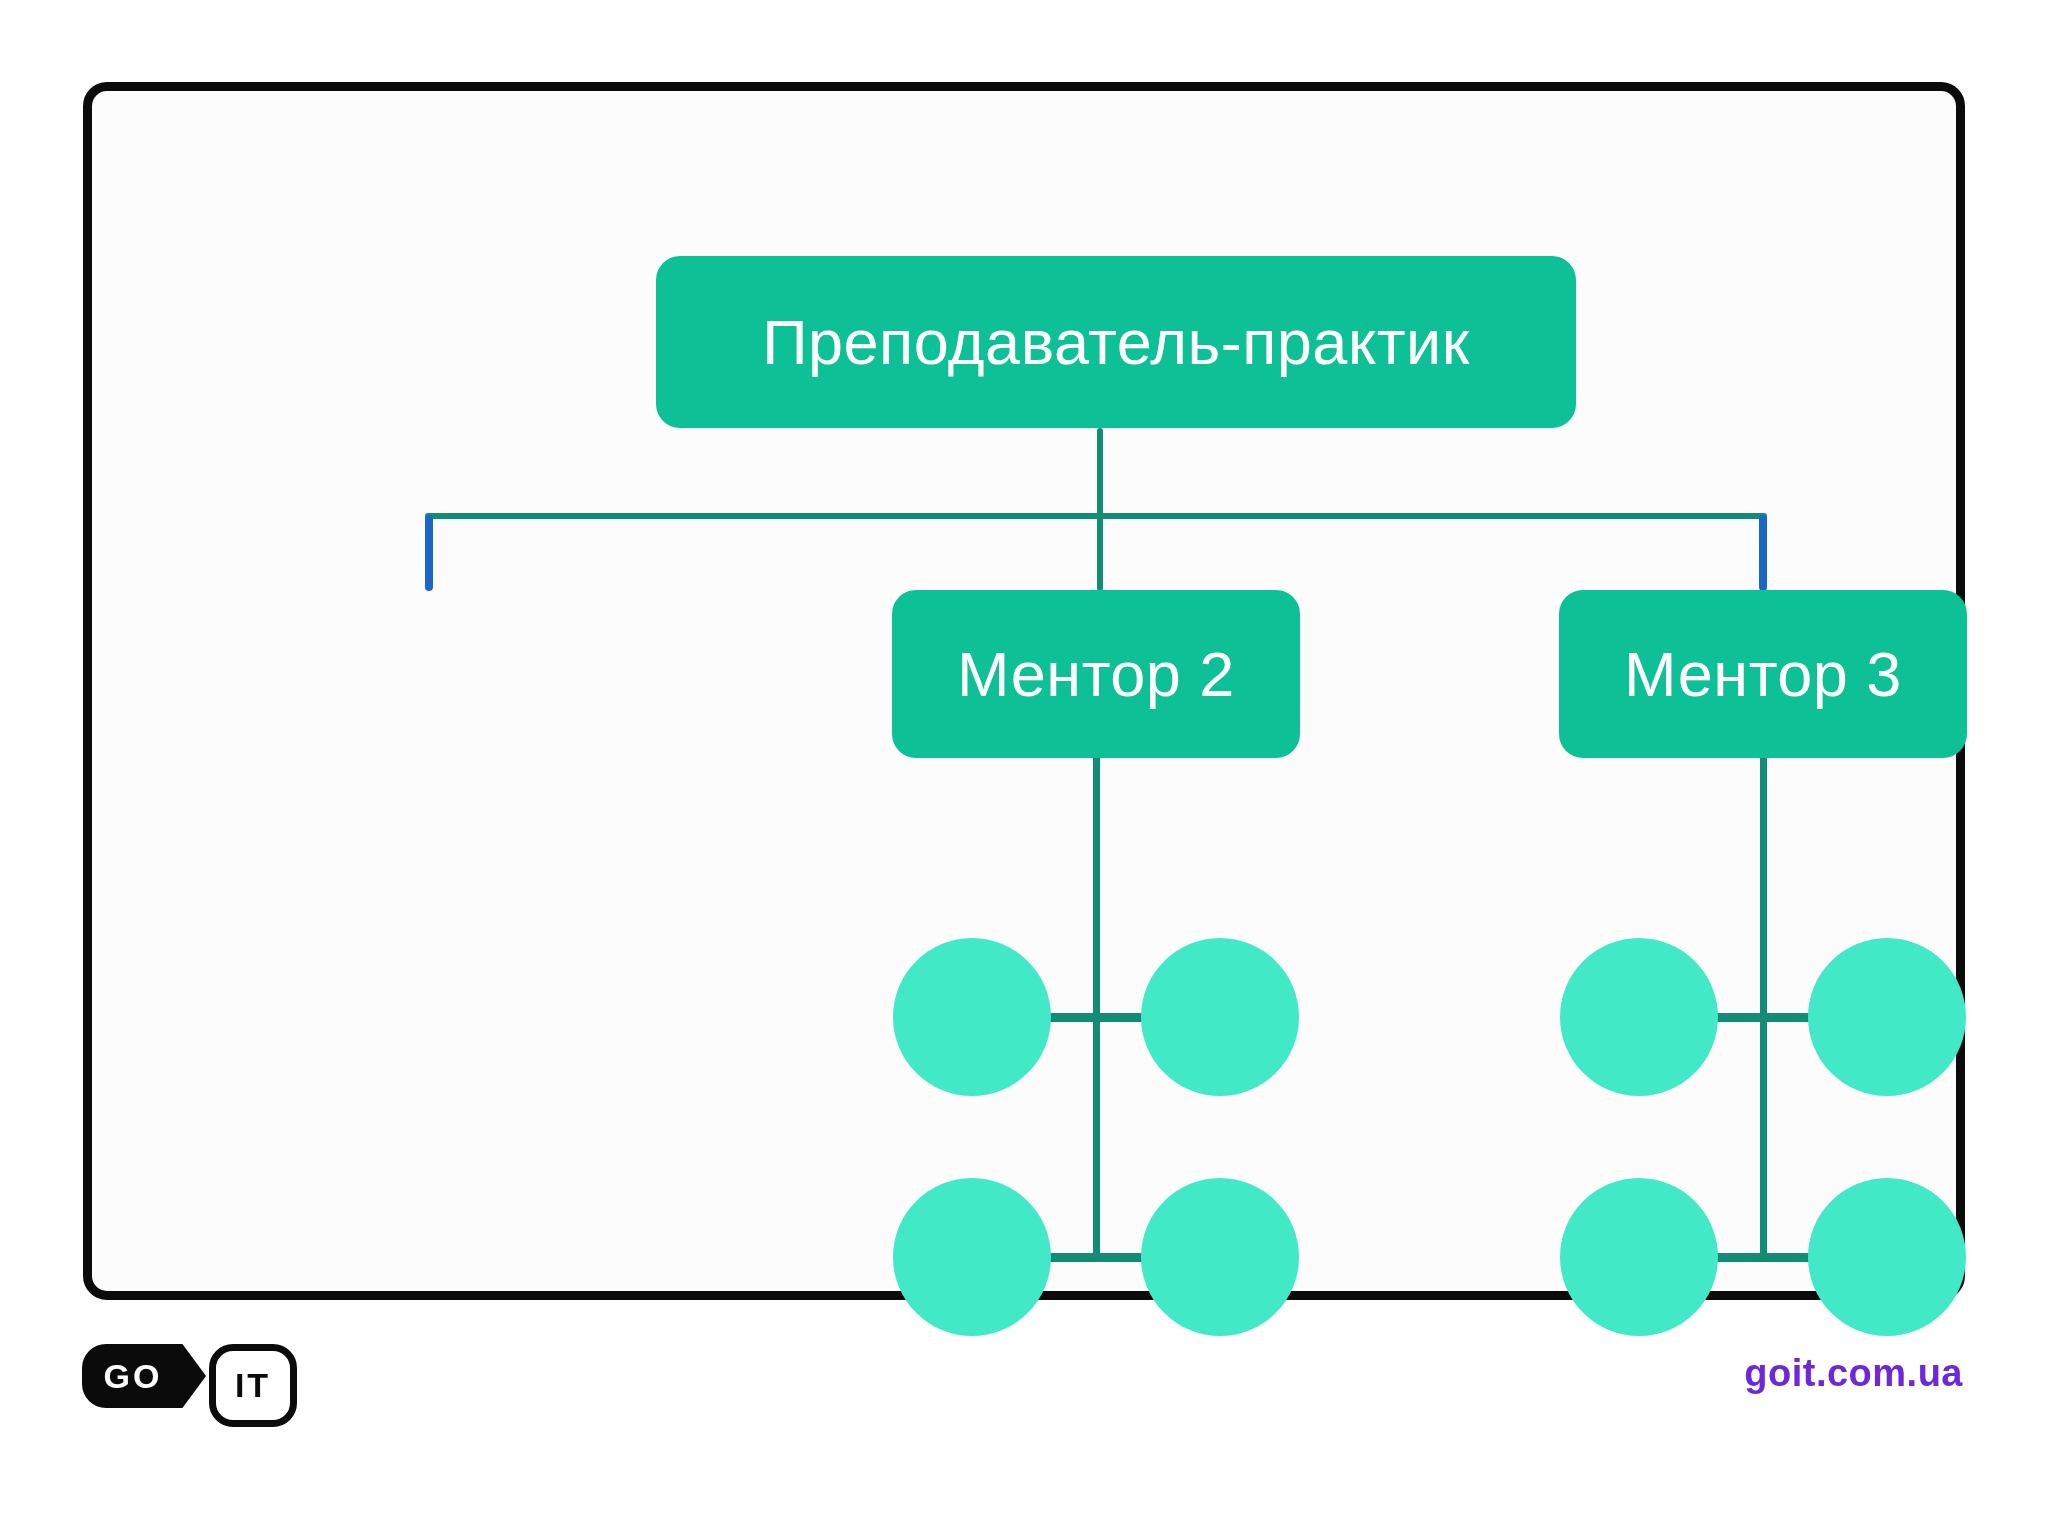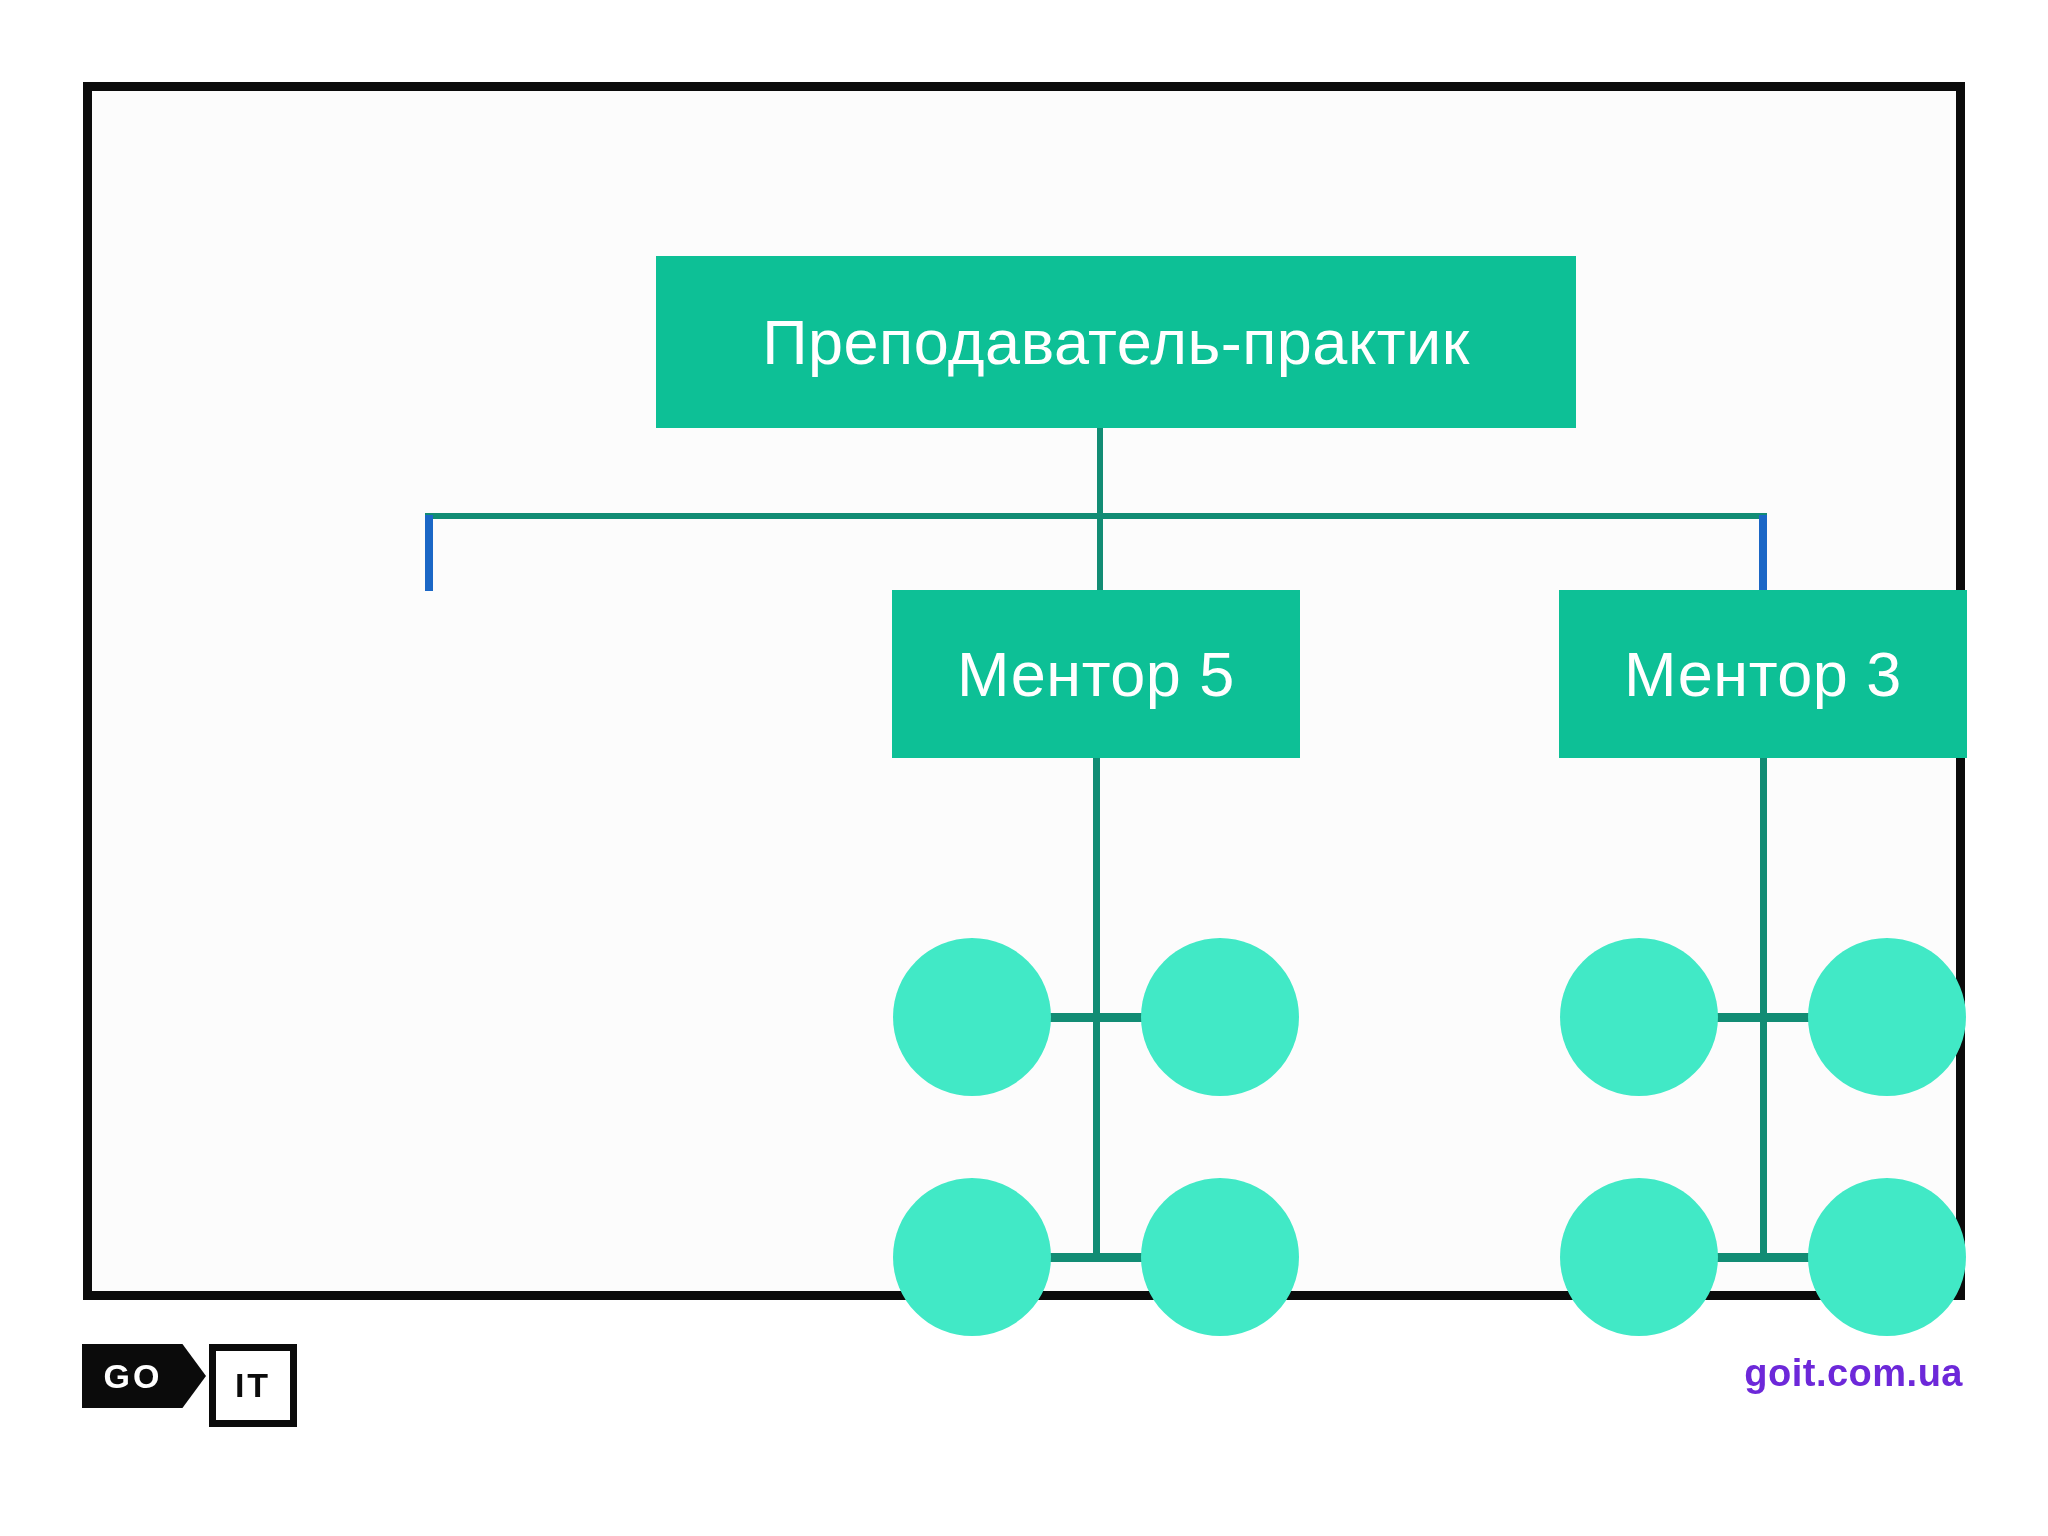--- a/index.html
+++ b/index.html
@@ -1,15 +1,15 @@
 <!DOCTYPE html>
 <html><head>
 <meta charset="utf-8">
 <style>
-  * { margin: 0; padding: 0; box-sizing: border-box; }
+  * { margin: 0; padding: 0; box-sizing: border-box; border-radius: 24px; }
   html, body {
     width: 2048px; height: 1536px;
     background: #ffffff;
     font-family: "Liberation Sans", sans-serif;
     overflow: hidden;
   }
   .canvas { position: relative; width: 2048px; height: 1536px; background: #ffffff; }
 
   
   .frame {
@@ -103,21 +103,21 @@
     <div class="node-box root-box">
       <span>Преподаватель-практик</span>
     </div>
 
 
     <div class="group g2">
       <div class="stem green"></div>
       <div class="pair-conn row1 green"></div>
       <div class="pair-conn row2 green"></div>
       <div class="node-box mentor-box">
-        <span>Ментор 5</span>
+        <span>Ментор 2</span>
       </div>
       <div class="student c-tl"></div>
       <div class="student c-tr"></div>
       <div class="student c-bl"></div>
       <div class="student c-br"></div>
     </div>
 
     <div class="group g3">
       <div class="stem green"></div>
       <div class="pair-conn row1 green"></div>

